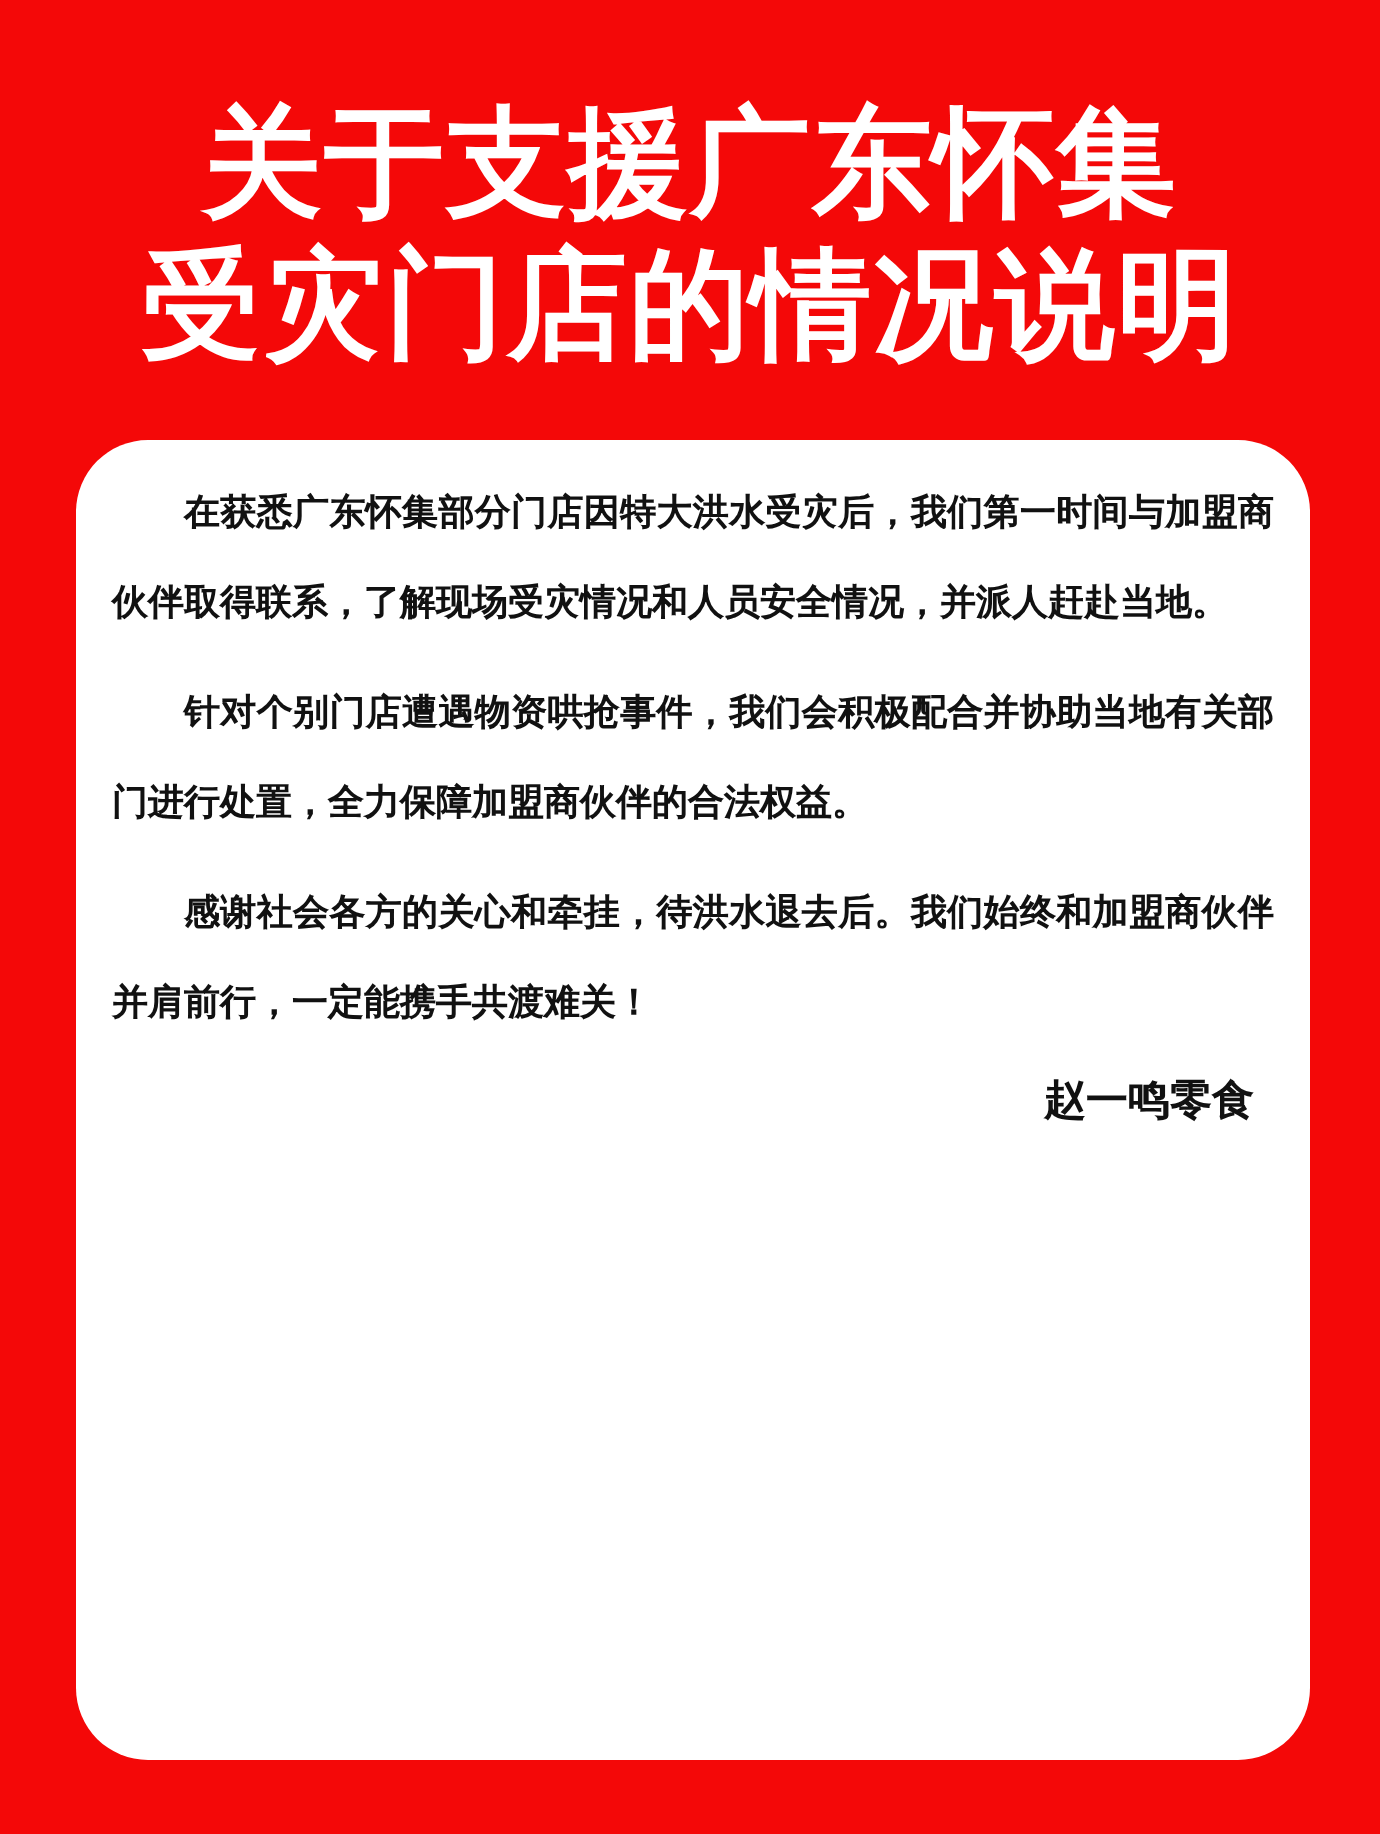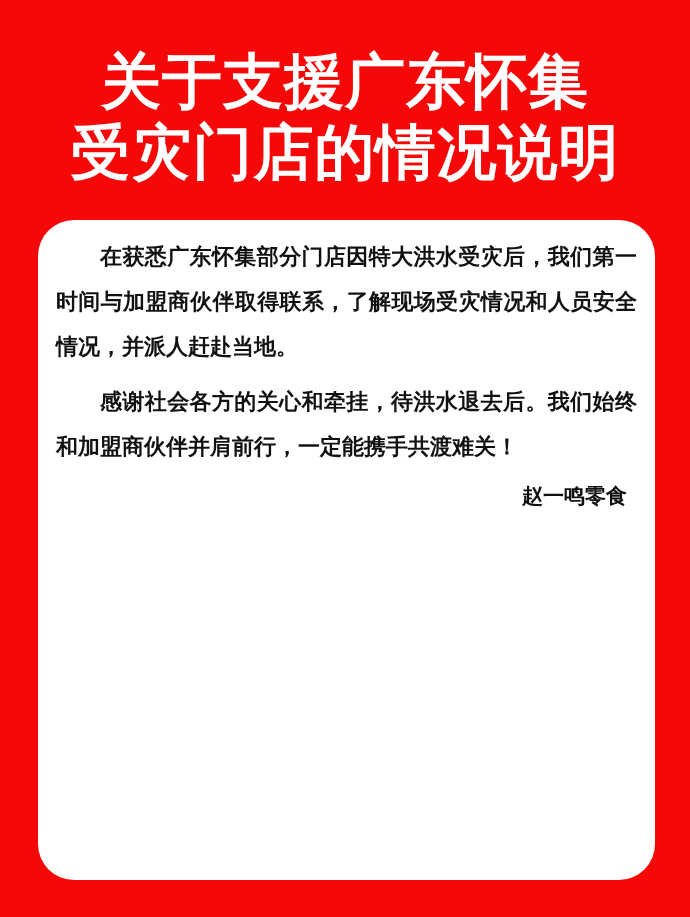--- a/index.html
+++ b/index.html
@@ -30,21 +30,21 @@
     width: 617px;
     height: 660px;
     background: #FFFFFF;
     border-radius: 36px;
     box-sizing: border-box;
     padding: 14px 18px 0 18px;
   }
   .card p.body-para {
     margin: 0 0 10px 0;
     color: #111111;
-    font-size: 22px;
+    font-size: 18px;
     font-weight: bold;
     line-height: 45px;
     text-align: justify;
     text-indent: 2em;
   }
   .signature {
     margin-top: 12px;
     padding-right: 10px;
     text-align: right;
     color: #111111;
@@ -58,20 +58,21 @@
 
 <div class="page">
 
   <div class="title">
     <div>关于支援广东怀集</div>
     <div>受灾门店的情况说明</div>
   </div>
 
   <div class="card">
     <p class="body-para">在获悉广东怀集部分门店因特大洪水受灾后，我们第一时间与加盟商伙伴取得联系，了解现场受灾情况和人员安全情况，并派人赶赴当地。</p>
+    <p class="body-para">针对个别门店遭遇物资哄抢事件，我们会积极配合并协助当地有关部门进行处置，全力保障加盟商伙伴的合法权益。</p>
     <p class="body-para">感谢社会各方的关心和牵挂，待洪水退去后。我们始终和加盟商伙伴并肩前行，一定能携手共渡难关！</p>
 
     <div class="signature">
       <div>赵一鸣零食</div>
 
     </div>
   </div>
 
 </div>
 

